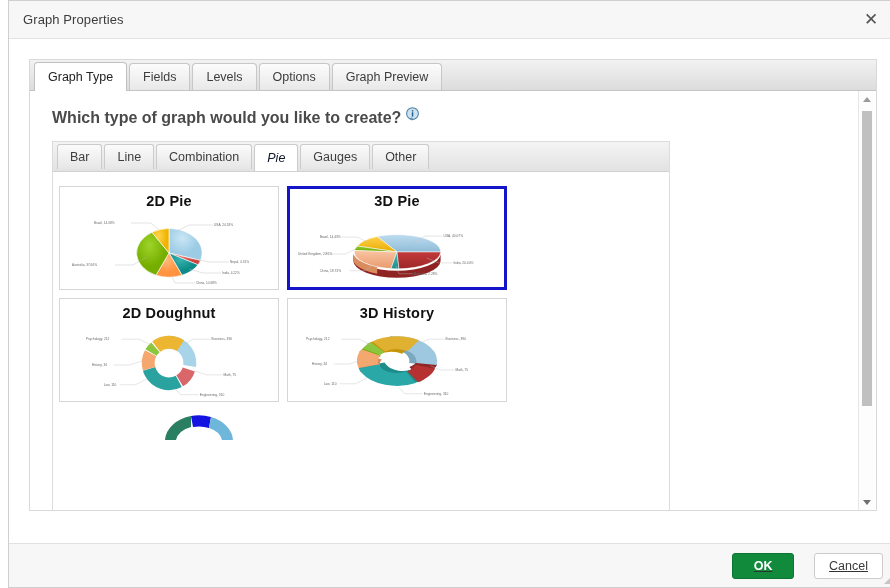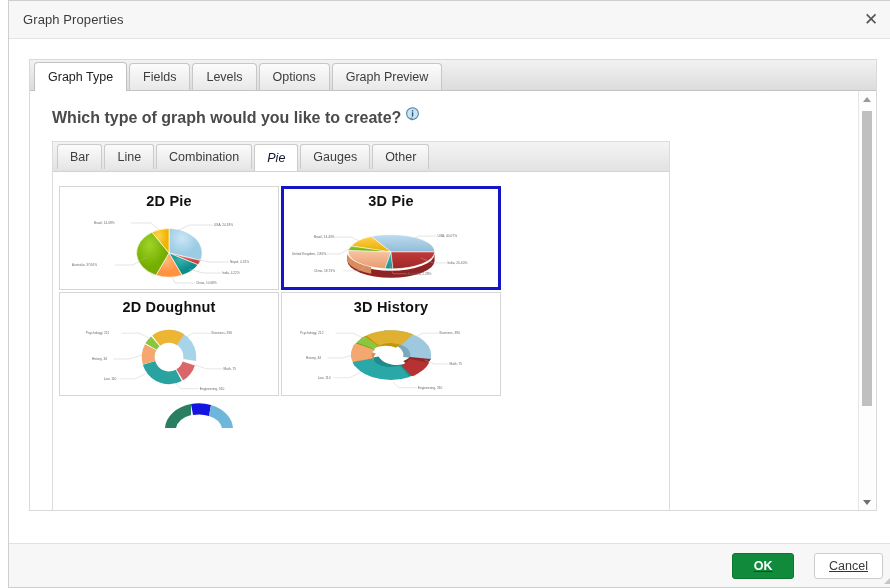--- a/index.html
+++ b/index.html
@@ -182,21 +182,21 @@
     color: #0f172a;
     z-index: 3;
     font-style: italic;
   }
 
   
   .cards {
     padding: 14px 0 10px 0;
     display: flex;
     flex-wrap: wrap;
-    gap: 2px;
+    gap: 8px;
     justify-content: flex-start;
     padding-left: 6px;
   }
   .card {
     width: 220px;
     height: 104px;
     border: 1px solid #d6d6d6;
     background: #ffffff;
     box-sizing: border-box;
     display: flex;

